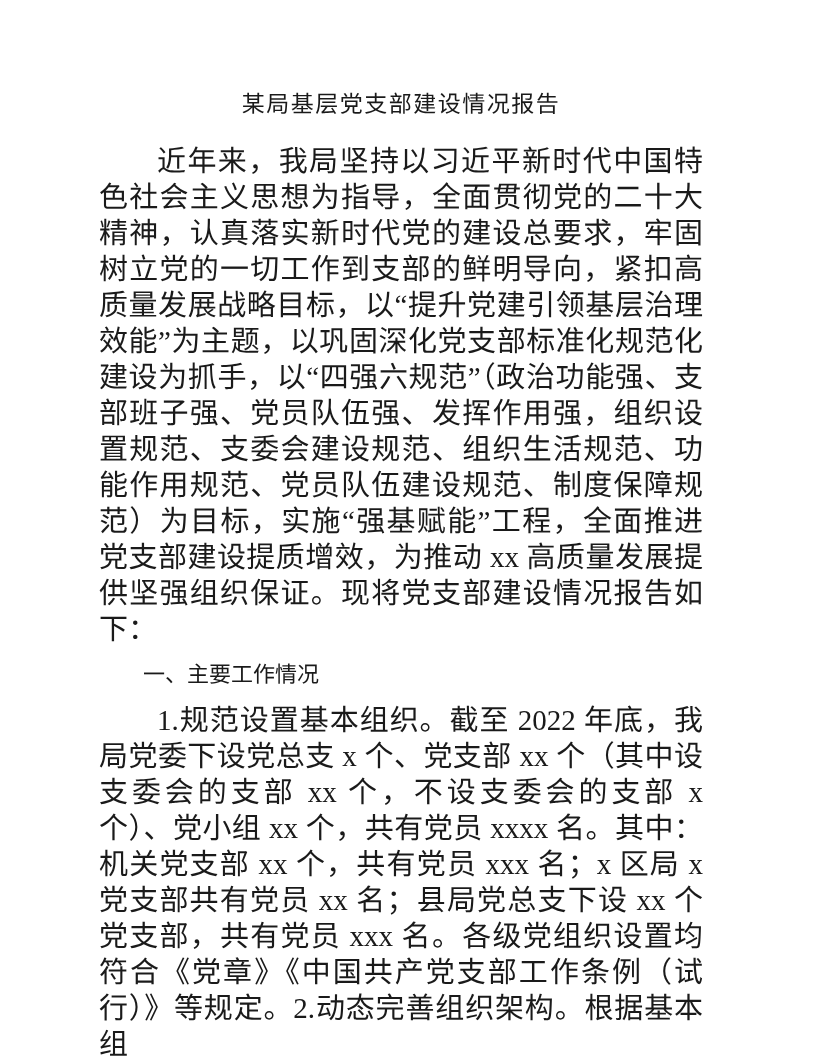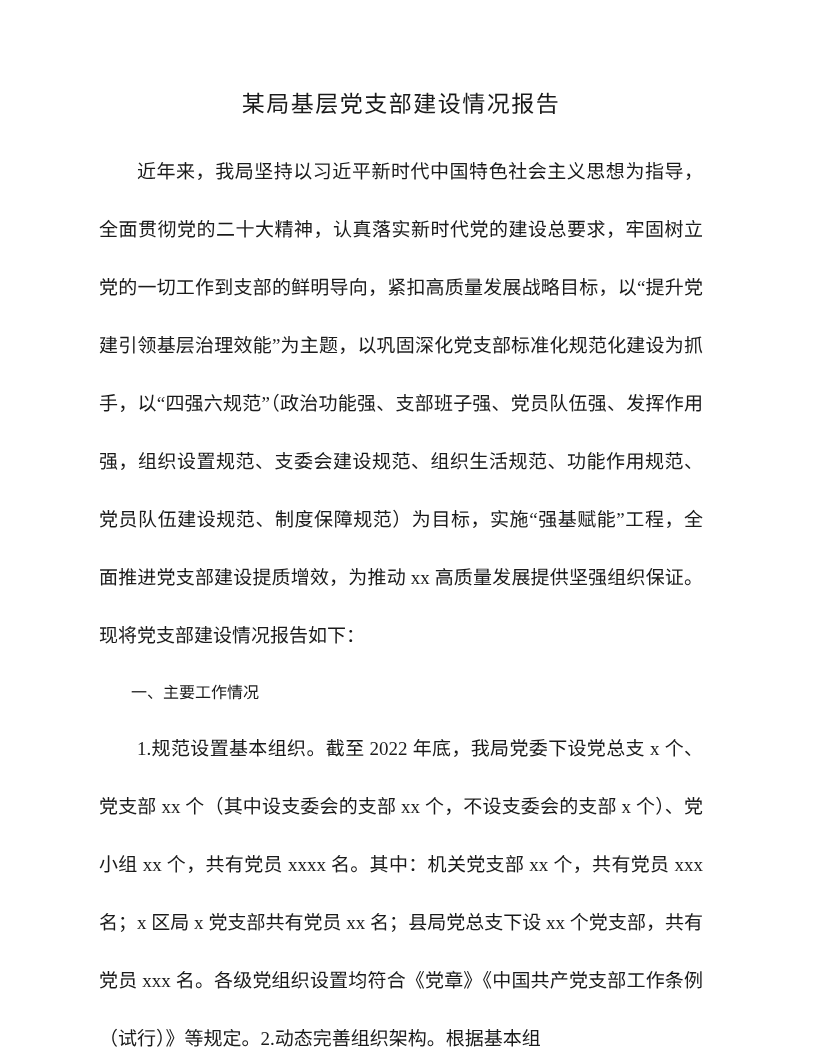--- a/index.html
+++ b/index.html
@@ -24,32 +24,32 @@
   }
   .doc-title {
     font-size: 23px;
     font-weight: normal;
     text-align: center;
     line-height: 42px;
     letter-spacing: 1.5px;
     margin: 0 0 17px 0;
   }
   .body-para {
-    font-size: 19px;
+    font-size: 29px;
     font-weight: normal;
-    line-height: 58px;
+    line-height: 36px;
     text-align: justify;
     text-justify: inter-ideograph;
     text-indent: 2em;
     margin: 0;
     word-break: normal;
   }
   .section-heading,
   .subsection-heading {
-    font-size: 16px;
+    font-size: 22px;
     font-weight: normal;
     line-height: 42px;
     text-indent: 2em;
     margin: 7px 0 0 0;
   }
   .para-spaced {
     margin-top: 6px;
   }
 </style>
 </head>

